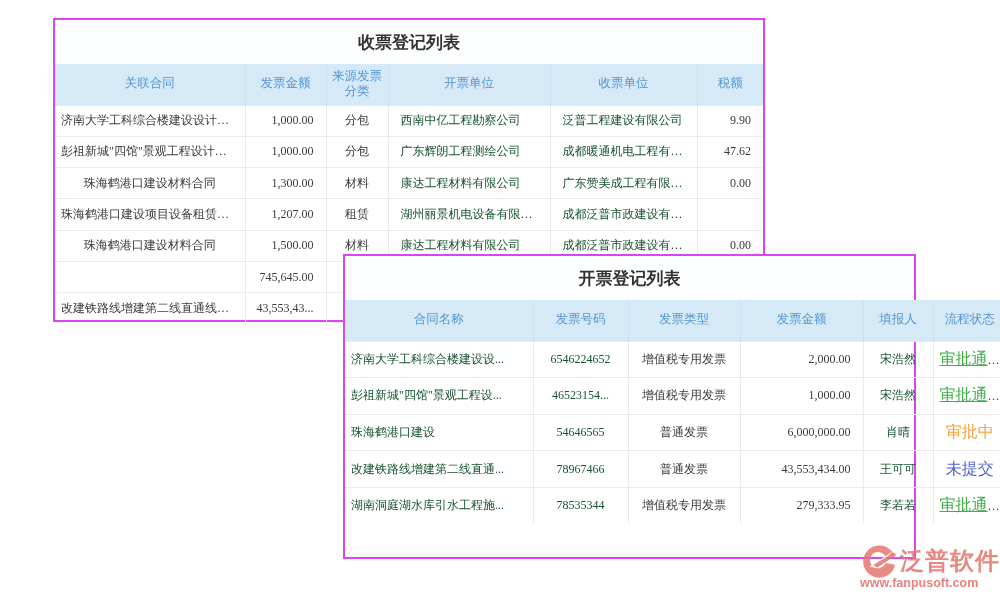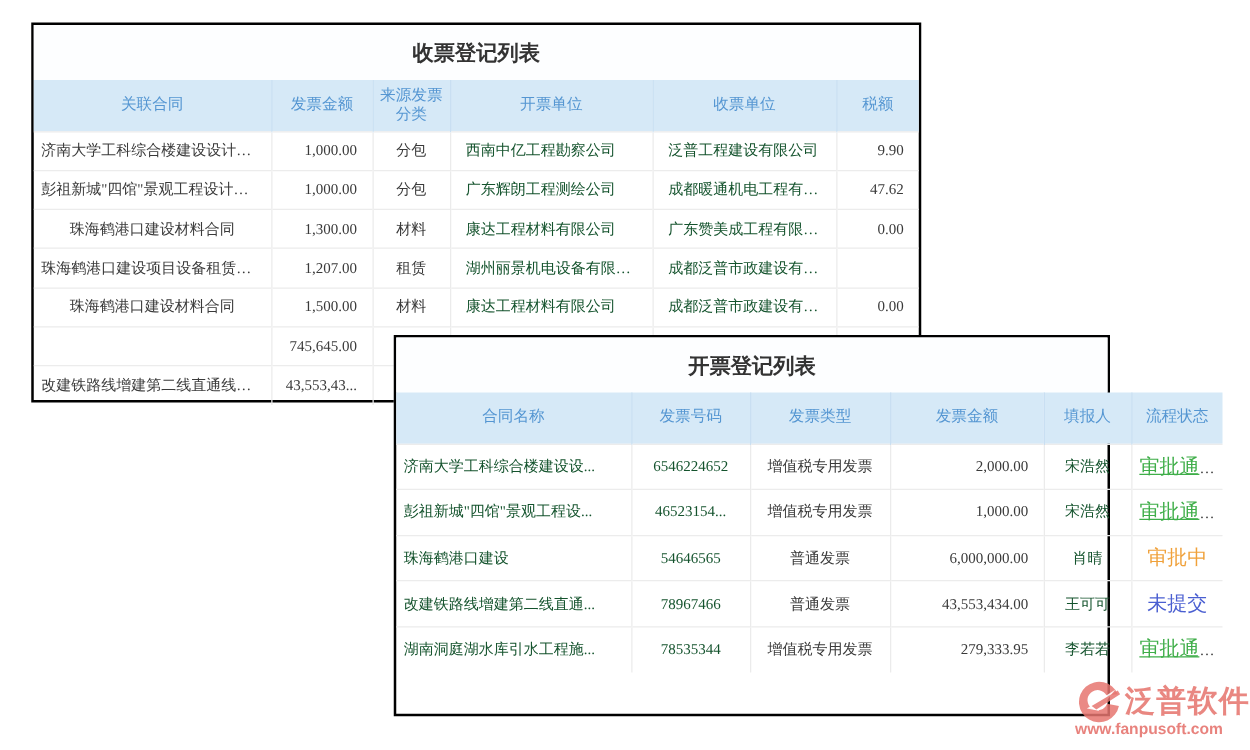--- a/index.html
+++ b/index.html
@@ -1,21 +1,21 @@
 <!DOCTYPE html>
 <html><head>
 <meta charset="utf-8">
 <style>
   * { margin:0; padding:0; box-sizing:border-box; }
   html,body { width:1000px; height:600px; background:#ffffff; overflow:hidden;
               font-family:"Liberation Sans","DejaVu Sans",sans-serif; }
 
-  .panel { position:absolute; background:#ffffff; border:2px solid #000000; }
+  .panel { position:absolute; background:#ffffff; border:2px solid #d946ef;margin-left:28px; }
   .panel-receipt { left:25px; top:18px;  width:712px; height:304px; z-index:1; }
-  .panel-invoice { left:315px; top:268px; width:573px; height:305px; z-index:2; }
+  .panel-invoice { left:315px; top:254px; width:573px; height:305px; z-index:2; }
 
   .panel-title { height:44px; display:flex; align-items:center; justify-content:center;
                  font-size:17px; font-weight:bold; color:#333333; background:#fdfeff; }
 
   table { width:100%; border-collapse:collapse; table-layout:fixed;font-family:Liberation Serif, serif; }
 
   thead th { background:#d6e9f7; color:#5596d2; font-weight:normal; font-size:12.5px;
              height:41px; text-align:center; border-right:1px solid #c9dff2;
              padding:0 4px; line-height:1.25; }
   thead th:last-child { border-right:none;text-align:center; }

